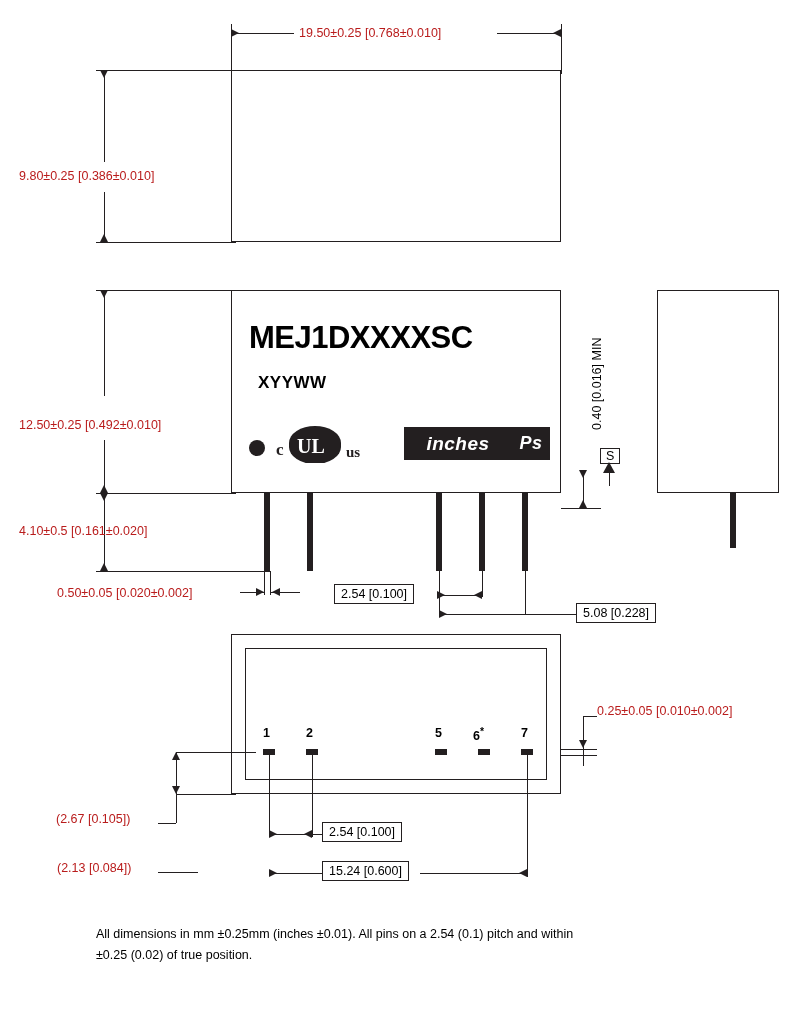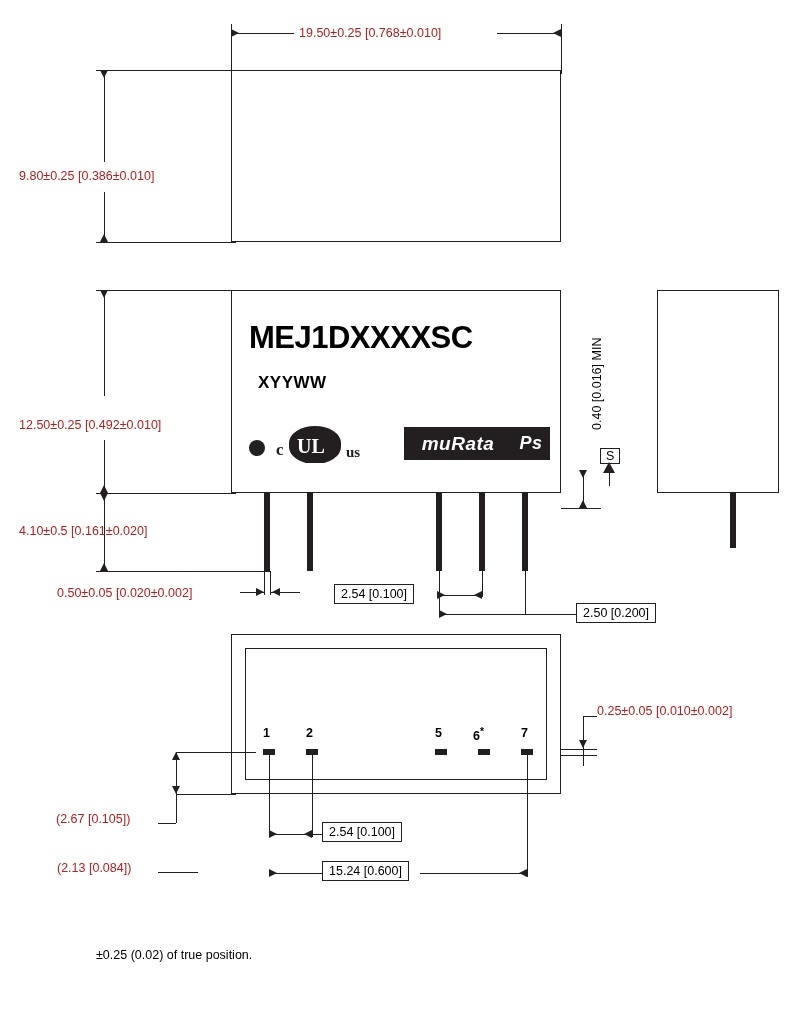--- a/index.html
+++ b/index.html
@@ -62,21 +62,21 @@
     <svg width="102" height="38" viewBox="0 0 102 38">
       <text x="0" y="30" font-family="Liberation Serif, serif" font-size="17" font-weight="bold" fill="#231f20">c</text>
       <g transform="translate(13,2)">
         <path d="M0 16 A26 17 0 0 1 52 16 L52 20 A26 17 0 0 1 0 20 Z" fill="#231f20"></path>
         <text x="8" y="26" font-family="Liberation Serif, serif" font-size="20" font-weight="bold" fill="#ffffff">UL</text>
       </g>
       <text x="70" y="32" font-family="Liberation Serif, serif" font-size="15" font-weight="bold" fill="#231f20">us</text>
     </svg>
   </div>
 
-  <div class="murata" style="left:404px;top:427px;width:108px;height:33px;font-size:19px;">muRata</div>
+  <div class="murata" style="left:404px;top:427px;width:108px;height:33px;font-size:19px;">inches</div>
   <div class="murata" style="left:512px;top:427px;width:38px;height:33px;font-size:18px;">Ps</div>
 
   <div class="pin" style="left:264px;top:493px;width:6px;height:78px;"></div>
   <div class="pin" style="left:307px;top:493px;width:6px;height:78px;"></div>
   <div class="pin" style="left:436px;top:493px;width:6px;height:78px;"></div>
   <div class="pin" style="left:479px;top:493px;width:6px;height:78px;"></div>
   <div class="pin" style="left:522px;top:493px;width:6px;height:78px;"></div>
 
   <div class="hline" style="left:96px;top:290px;width:140px;"></div>
   <div class="hline" style="left:96px;top:493px;width:140px;"></div>
@@ -100,21 +100,21 @@
   <div class="arrowL" style="left:272px;top:588px;"></div>
   <div class="lbl" style="left:57px;top:586px;">0.50±0.05 [0.020±0.002]</div>
 
   <div class="dimbox" style="left:334px;top:584px;">2.54 [0.100]</div>
   <div class="hline" style="left:439px;top:595px;width:40px;"></div>
   <div class="arrowR" style="left:437px;top:591px;"></div>
   <div class="arrowL" style="left:474px;top:591px;"></div>
   <div class="vline" style="left:439px;top:571px;height:26px;"></div>
   <div class="vline" style="left:482px;top:571px;height:26px;"></div>
 
-  <div class="dimbox" style="left:576px;top:603px;">2.50 [0.200]</div>
+  <div class="dimbox" style="left:576px;top:603px;">5.08 [0.228]</div>
   <div class="hline" style="left:439px;top:614px;width:137px;"></div>
   <div class="arrowR" style="left:439px;top:610px;"></div>
   <div class="vline" style="left:439px;top:595px;height:20px;"></div>
   <div class="vline" style="left:525px;top:571px;height:44px;"></div>
 
   <div class="vtext" style="left:590px;top:430px;transform:rotate(-90deg);">0.40 [0.016] MIN</div>
   <div class="vline" style="left:583px;top:472px;height:36px;"></div>
   <div class="arrowD" style="left:579px;top:470px;"></div>
   <div class="arrowU" style="left:579px;top:500px;"></div>
   <div class="hline" style="left:561px;top:508px;width:40px;"></div>
@@ -166,15 +166,16 @@
   <div class="lbl" style="left:57px;top:861px;">(2.13 [0.084])</div>
   <div class="hline" style="left:158px;top:872px;width:40px;"></div>
 
   <div class="dimbox" style="left:322px;top:861px;">15.24 [0.600]</div>
   <div class="hline" style="left:269px;top:873px;width:53px;"></div>
   <div class="hline" style="left:420px;top:873px;width:107px;"></div>
   <div class="arrowR" style="left:269px;top:869px;"></div>
   <div class="arrowL" style="left:519px;top:869px;"></div>
   <div class="vline" style="left:527px;top:755px;height:122px;"></div>
 
+  <div class="note" style="left:96px;top:925px;">All dimensions in mm ±0.25mm (inches ±0.01). All pins on a 2.54 (0.1) pitch and within</div>
   <div class="note" style="left:96px;top:946px;">±0.25 (0.02) of true position.</div>
 
 </div>
 
 </body></html>

